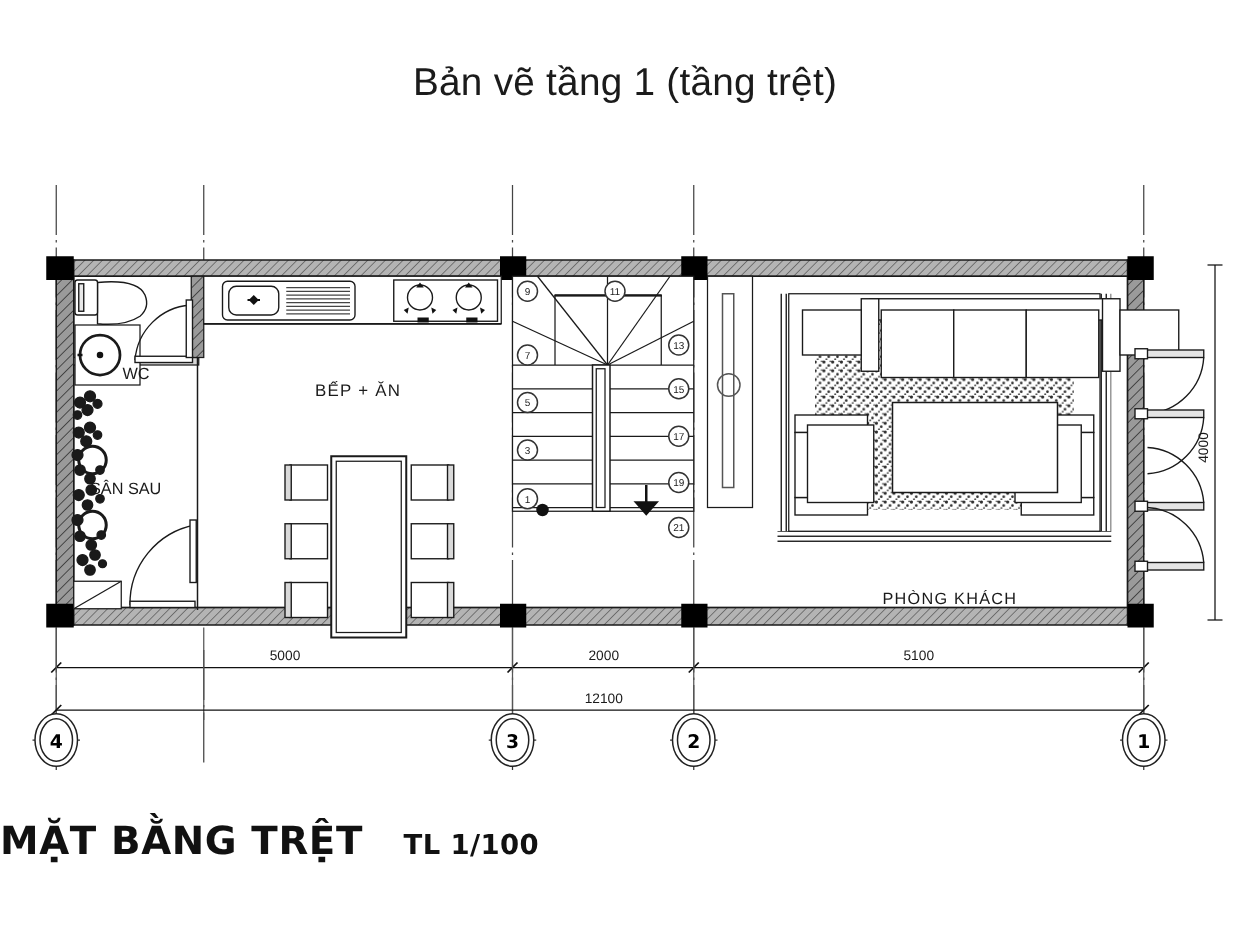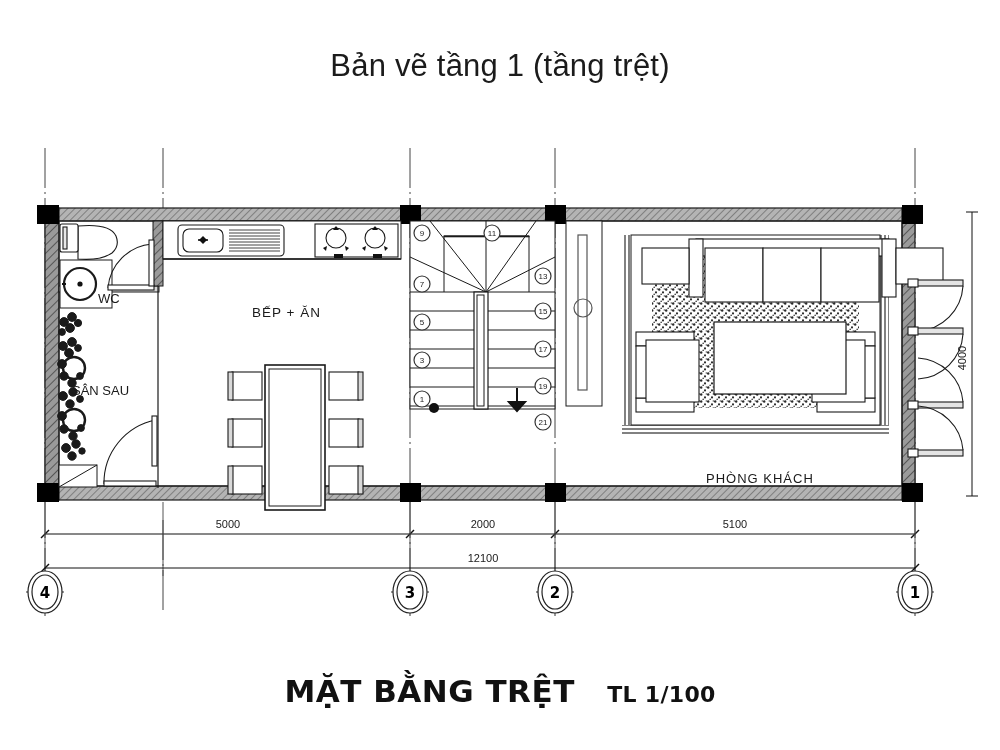--- a/index.html
+++ b/index.html
@@ -9,21 +9,21 @@
     font-family:"Liberation Sans","DejaVu Sans",sans-serif;
     overflow:hidden;position:relative;
   }
   #page-title{
     position:absolute;left:0;top:48px;width:1000px;text-align:center;
     font-size:31px;font-weight:400;color:#1b1b1b;letter-spacing:.2px;
   }
   #plan-stage{position:absolute;left:0;top:120px;width:1000px;height:510px;}
   #plan-svg{display:block;}
   #sheet-caption{
-    position:absolute;left:0;top:673px;width:1000px;text-align:center;
+    position:absolute;left:0;top:655px;width:1000px;
     white-space:nowrap;
   }
   #sheet-caption .ttl{
     font-family:"DejaVu Sans",sans-serif;
     font-size:31px;font-weight:700;color:#111;letter-spacing:.5px;
   }
   #sheet-caption .scale{
     font-family:"DejaVu Sans",sans-serif;
     font-size:22px;font-weight:700;color:#111;margin-left:28px;letter-spacing:.3px;
   }

